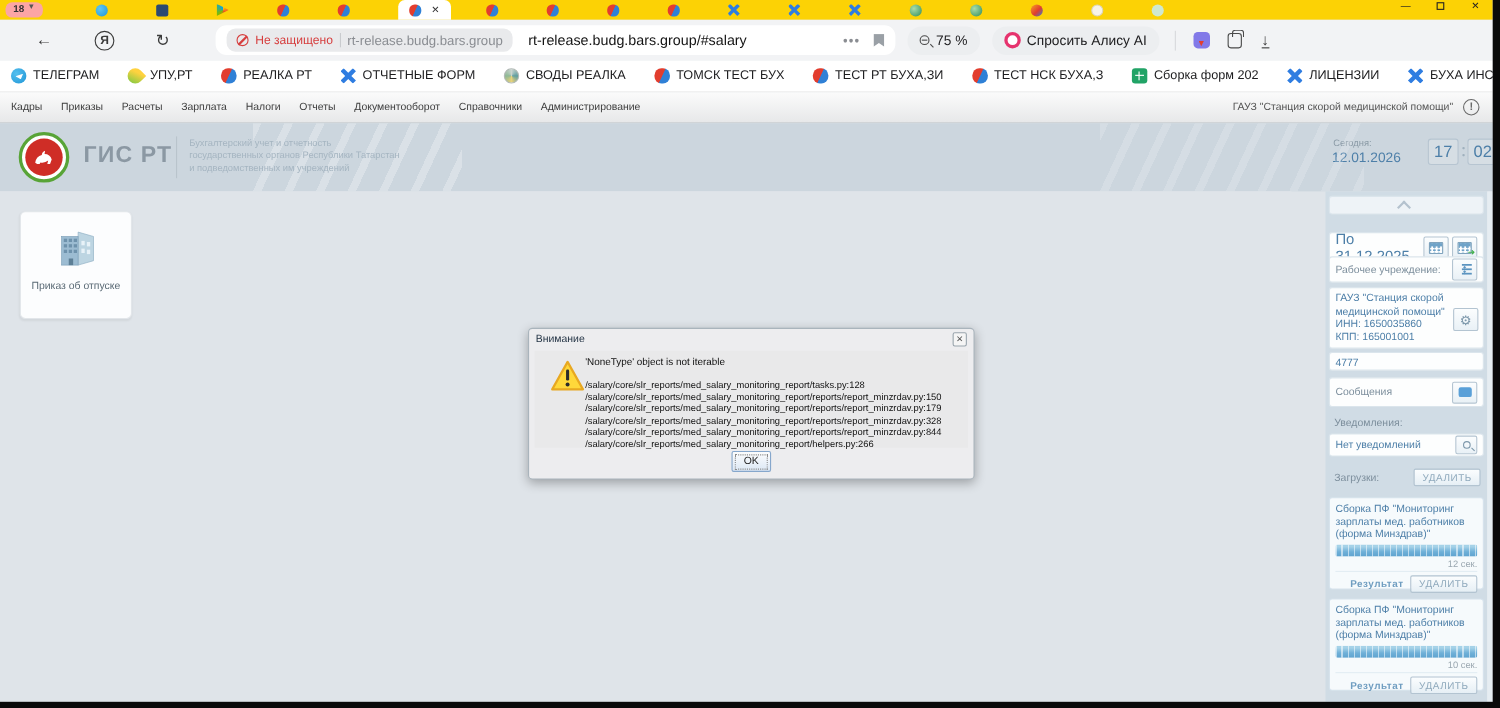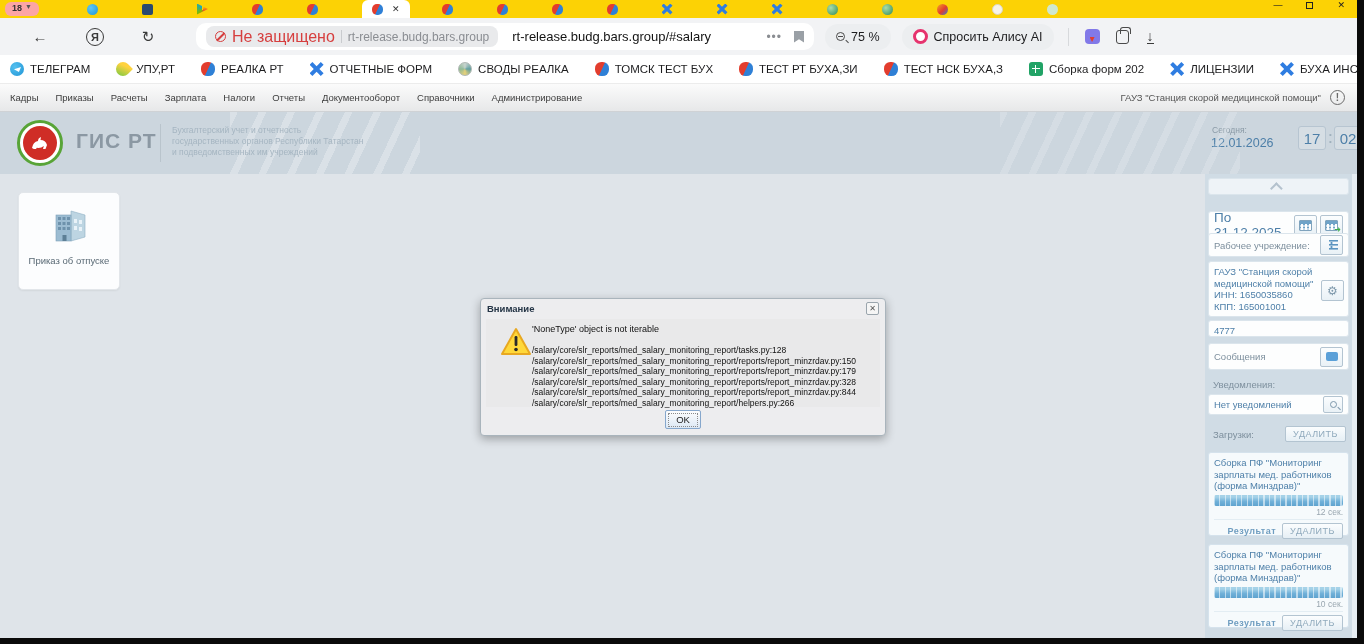--- a/index.html
+++ b/index.html
@@ -28,21 +28,21 @@
   #win-controls .restore { width:7px; height:7px; border:1px solid #222; display:inline-block; }
 
   
   #toolbar { position:absolute; left:0; top:18px; width:1357px; height:37px; background:#f2f3f5; display:flex; align-items:center; }
   .nav-btn { width:28px; text-align:center; font-size:15px; color:#3a3a3a; margin-left:26px; }
   .ya-circle { width:18px; height:18px; border:1.6px solid #3a3a3a; border-radius:50%; font-size:11px; font-weight:bold; display:flex; align-items:center; justify-content:center; margin-left:32px; color:#3a3a3a; }
   #addressbar { display:flex; align-items:center; background:#ffffff; border-radius:10px; height:27px; margin-left:34px; padding:0 10px; width:618px; }
   .sec-chip { display:flex; align-items:center; gap:6px; background:#e9eaec; border-radius:8px; height:21px; padding:0 9px; }
   .shield-ico { width:11px; height:11px; border:1.5px solid #d63e3e; border-radius:50%; position:relative; flex:none; }
   .shield-ico::after { content:""; position:absolute; left:-1px; top:4px; width:11px; height:1.5px; background:#d63e3e; transform:rotate(-45deg); }
-  .sec-text { color:#d63e3e; font-size:16px; }
+  .sec-text { color:#d63e3e; font-size:11px; }
   .chip-div { width:1px; height:13px; background:#c9cbce; }
   .chip-domain { color:#8a8d92; font-size:12px; }
   .url-text { color:#141414; font-size:13px; margin-left:14px; white-space:nowrap; }
   .ab-right { margin-left:auto; display:flex; align-items:center; gap:12px; }
   .dots-ico { color:#8a8d92; font-size:12px; letter-spacing:1px; }
   .flag-ico { width:10px; height:12px; background:#9aa0a6; clip-path:polygon(0 0,100% 0,100% 100%,50% 72%,0 100%); }
   .pill { display:flex; align-items:center; gap:6px; background:#eceef0; border-radius:13px; height:26px; padding:0 11px; margin-left:11px; font-size:12.5px; color:#1d1d1f; }
   .mag-minus { width:9px; height:9px; border:1.5px solid #4a4a4a; border-radius:50%; position:relative; }
   .mag-minus::before { content:""; position:absolute; left:1px; top:3px; width:5px; height:1.4px; background:#4a4a4a; }
   .mag-minus::after { content:""; position:absolute; left:8px; top:8px; width:4px; height:1.4px; background:#4a4a4a; transform:rotate(45deg); }
@@ -96,21 +96,21 @@
 
   
   #main { position:absolute; left:0; top:174px; width:1174px; height:464px; background:#dfe4e9; }
   .shortcut-card { position:absolute; left:18px; top:18px; width:102px; height:98px; background:#fcfdfe; border:1px solid #e2e6ea; border-radius:5px; box-shadow:0 1px 2px rgba(0,0,0,.06); display:flex; flex-direction:column; align-items:center; }
   .shortcut-card svg { margin-top:14px; }
   .shortcut-label { margin-top:10px; font-size:9.5px; color:#5a6a75; }
 
   
   #dialog { position:absolute; left:480px; top:298px; width:406px; height:138px; background:#ededef; border:1px solid #a9b4bc; border-radius:4px; box-shadow:0 3px 10px rgba(0,0,0,.3); }
   .dlg-title-bar { height:18px; display:flex; align-items:center; padding:0 6px; }
-  .dlg-title { font-size:9.5px; font-weight:bold; color:#253546; }
+  .dlg-title { font-size:9.5px; font-weight:normal; color:#253546; }
   .dlg-close { margin-left:auto; width:13px; height:13px; border:1px solid #9aa5ad; border-radius:2px; background:#f5f5f5; color:#555; font-size:8px; line-height:11px; text-align:center; }
   .dlg-body { position:absolute; left:5px; top:20px; right:5px; height:88px; background:#e9e9ea; }
   .dlg-warn { position:absolute; left:14px; top:8px; }
   .dlg-text { position:absolute; left:46px; top:5px; right:4px; }
   .dlg-message { font-size:9px; color:#111; margin-bottom:11px; }
   .stack-line { font-size:8.5px; color:#111; line-height:10.6px; white-space:nowrap; }
   .dlg-footer { position:absolute; left:0; bottom:6px; width:100%; display:flex; justify-content:center; }
   .ok-btn { width:36px; height:19px; background:linear-gradient(#fdfdfd,#dce8f5); border:1px solid #86a7cc; border-radius:2px; font-size:9.5px; color:#222; display:flex; align-items:center; justify-content:center; }
   .ok-btn span { border:1px dotted #8a8a8a; padding:0 7px; line-height:12px; }
 

